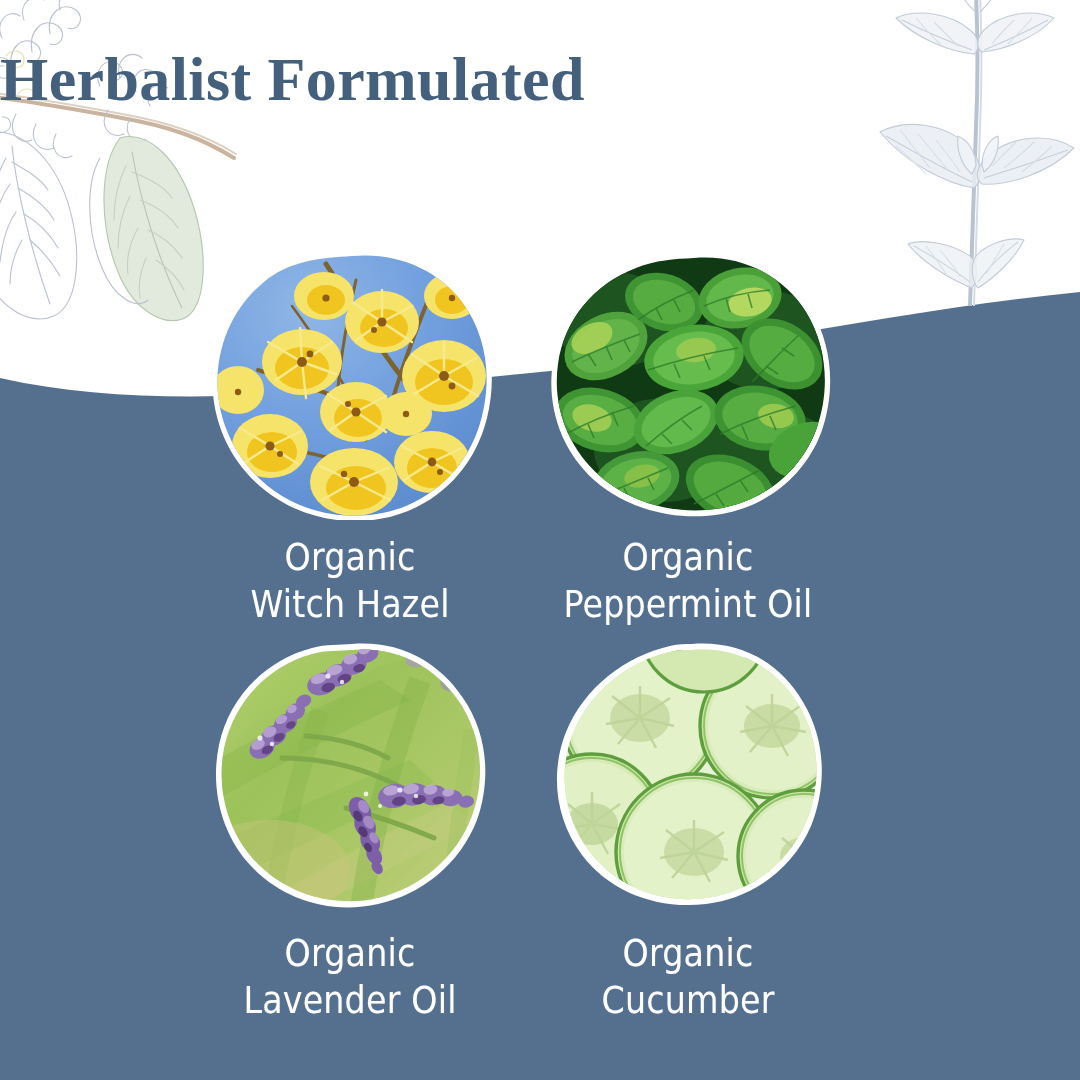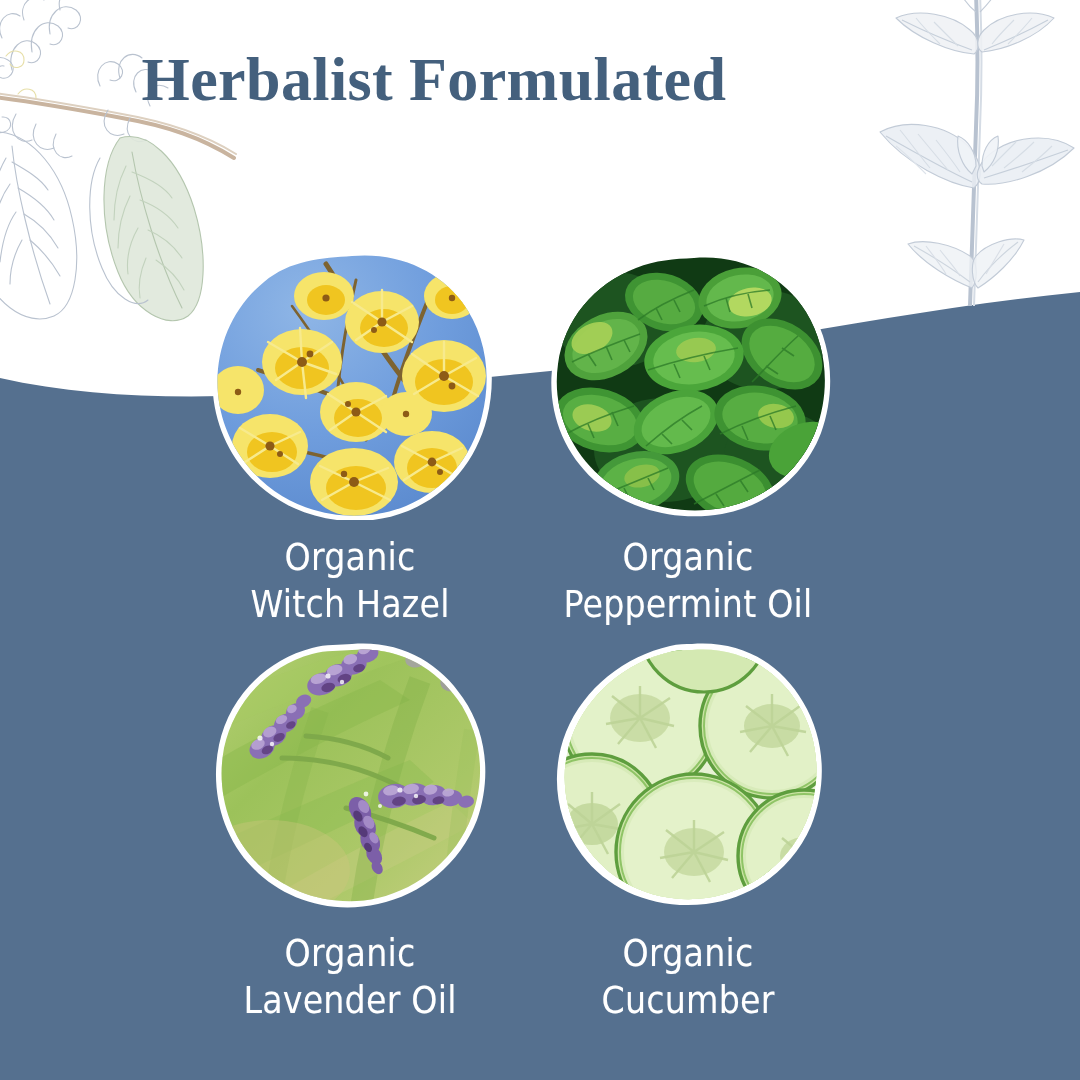--- a/index.html
+++ b/index.html
@@ -20,21 +20,20 @@
   
   .sketch { position:absolute; pointer-events:none; }
   .sketch svg { display:block; }
   #sketch-left  { left:-28px; top:-14px; width:300px; height:352px; }
   #sketch-right { right:-6px;  top:-12px; width:242px; height:322px; }
 
   
   #page-title {
     position:absolute;
     top:46px; left:0; width:868px;
-    text-align:center;
     font-family:"Liberation Serif", "DejaVu Serif", serif;
     font-size:62px;
     line-height:1.08;
     font-weight:700;
     letter-spacing:0.4px;
     color:#44607d;
     z-index:6;
   }
 
   

